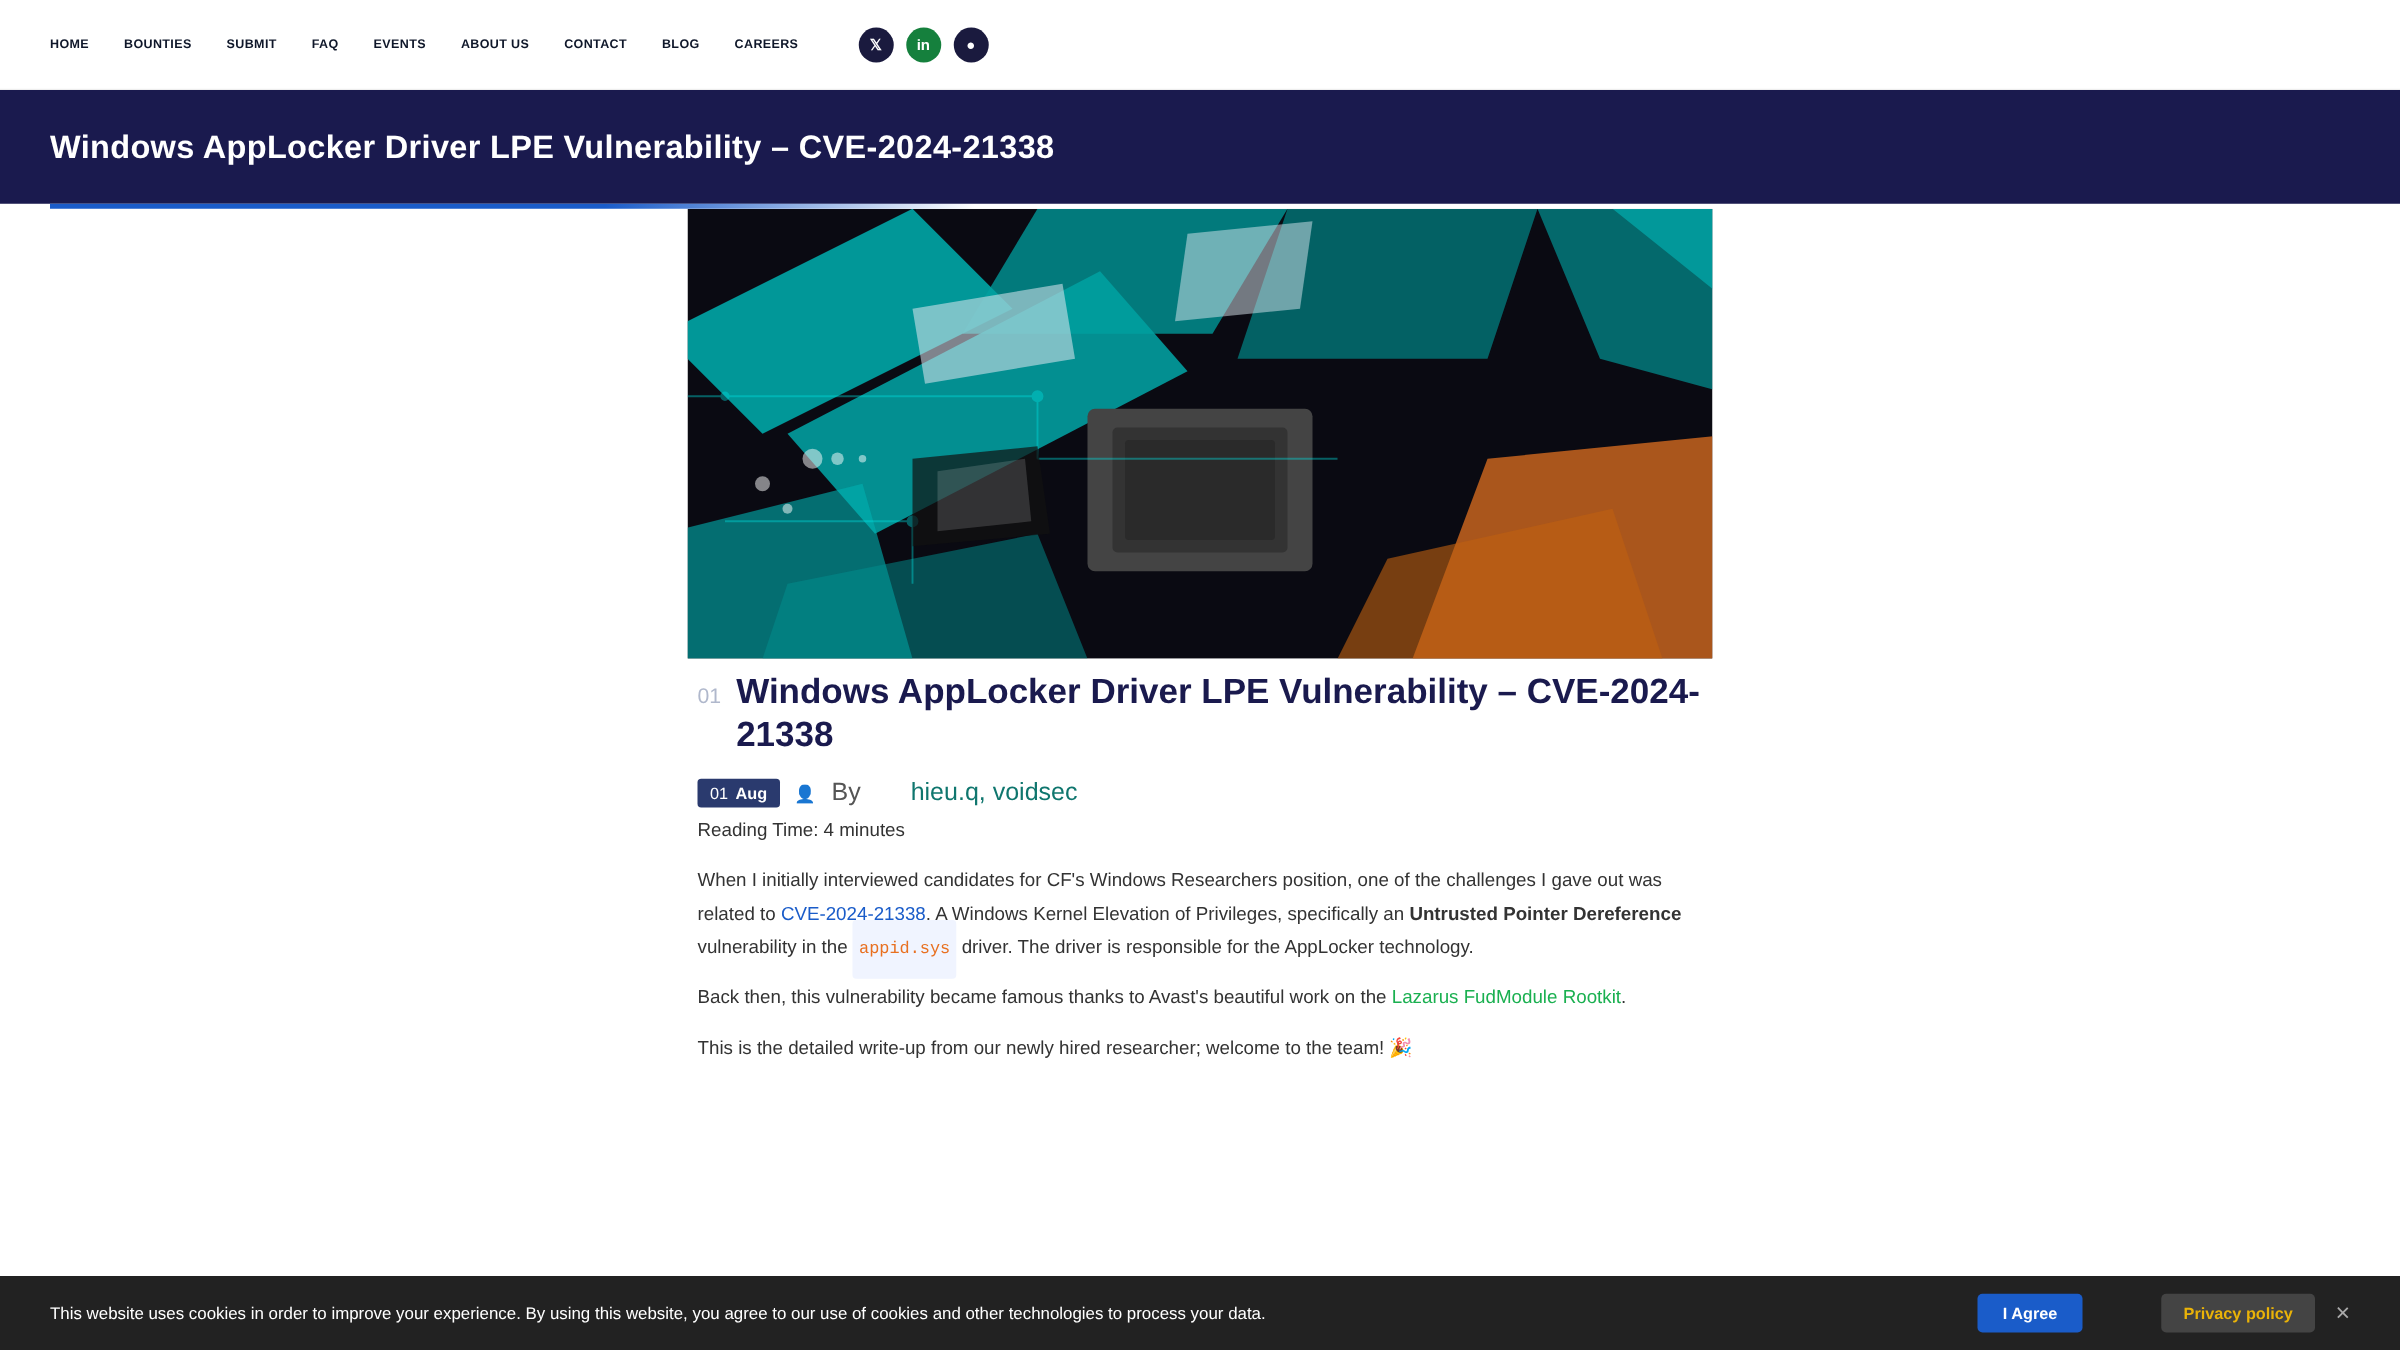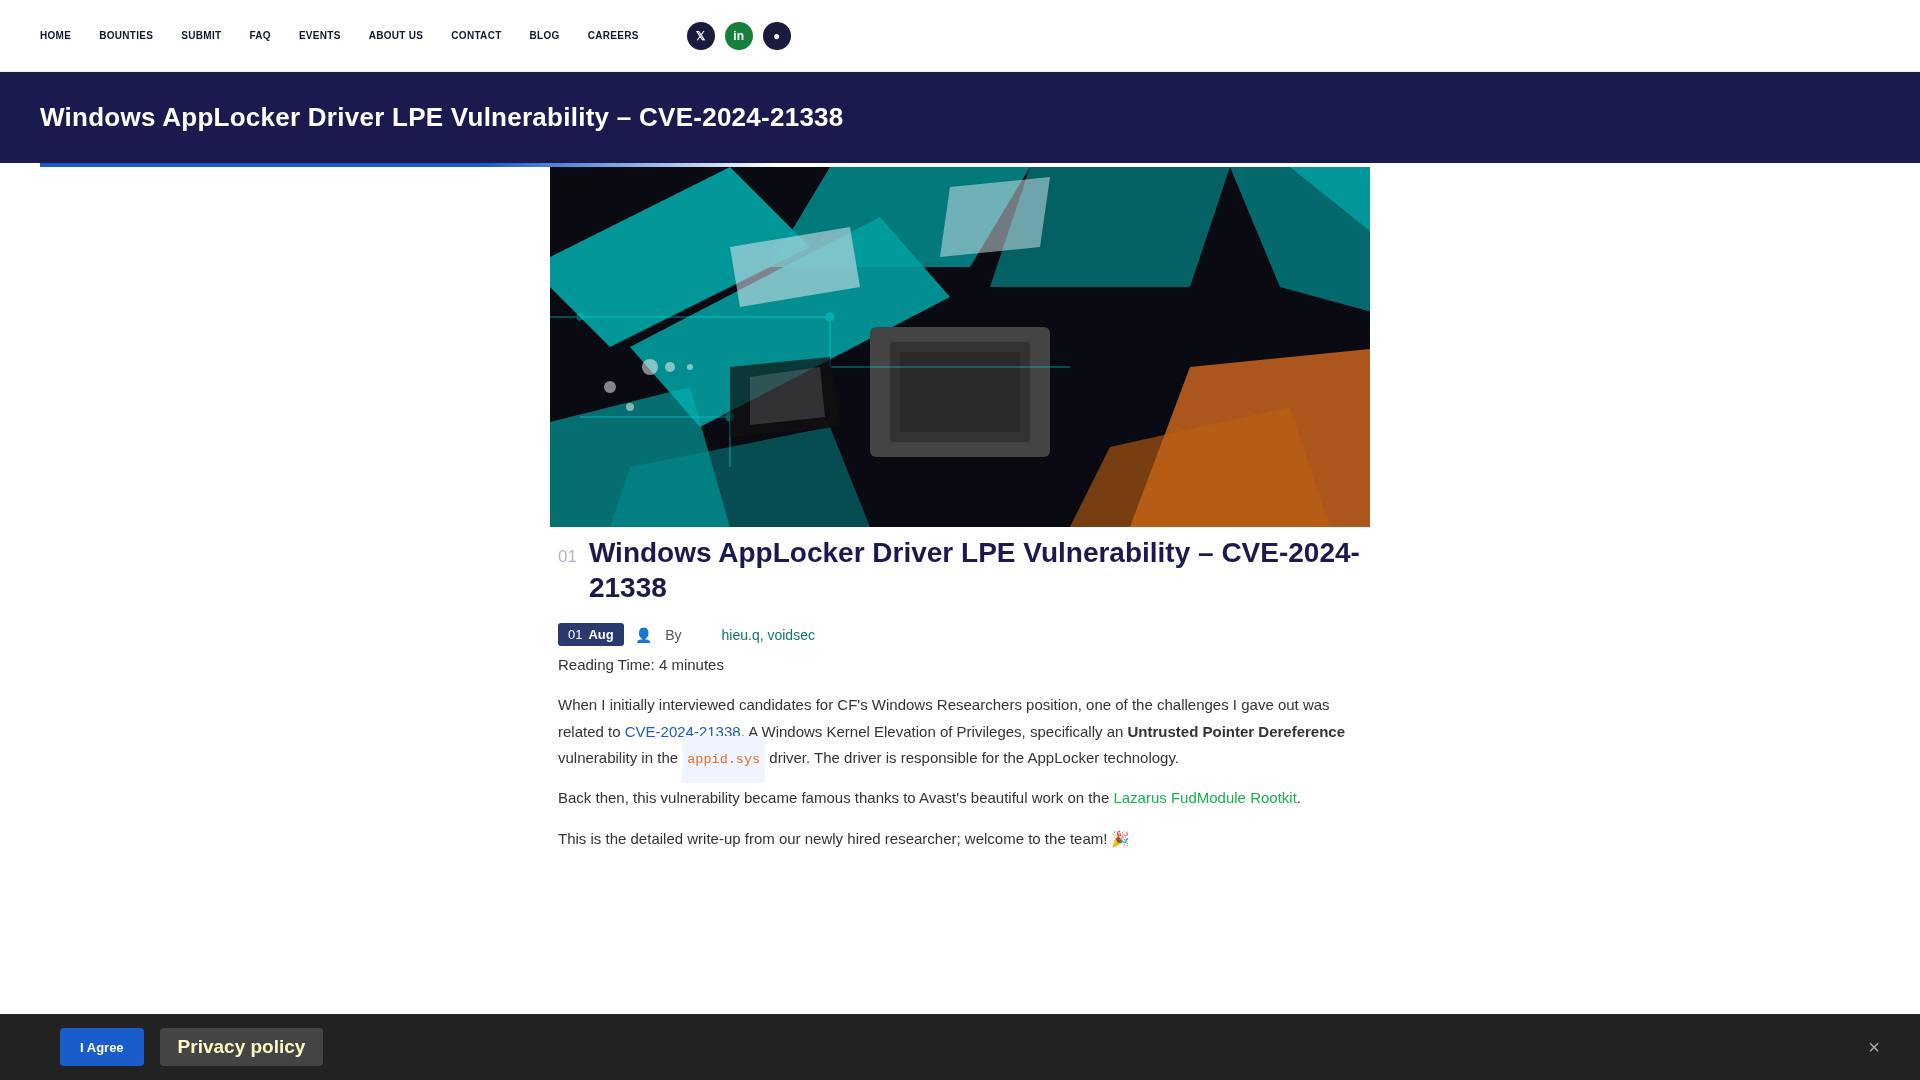--- a/index.html
+++ b/index.html
@@ -103,21 +103,21 @@
       display: flex;
       align-items: center;
       gap: 4px;
     }
     .date-badge .day { font-size: 13px; font-weight: 400; margin-right: 2px; }
     .author-line {
       display: flex;
       align-items: center;
       gap: 6px;
       color: #555;
-      font-size: 14px;
+      font-size: 20px;
     }
     .author-icon { color: #555; font-size: 14px; }
     .author-link { color: #0f766e; text-decoration: none; padding-left: 34px; }
 
     
     .article-number-title {
       display: flex;
       align-items: baseline;
       gap: 12px;
       margin: 8px 0 14px 0;
@@ -190,27 +190,28 @@
       color: #fff;
       border: none;
       padding: 8px 20px;
       border-radius: 4px;
       font-size: 13px;
       font-weight: 600;
       cursor: pointer;
     }
     .btn-policy {
       background: #444;
-      color: #fef9c3;
+      color: #eab308;
       border: none;
       padding: 8px 18px;
       border-radius: 4px;
-      font-size: 19px;
+      font-size: 13px;
       font-weight: 600;
       cursor: pointer;
+      margin-left: 47px;
     }
     .cookie-close {
       background: none;
       border: none;
       color: #aaa;
       font-size: 20px;
       cursor: pointer;
       margin-left: 16px;
       line-height: 1;
     }
@@ -336,18 +337,19 @@
 
     <p>
       <span>Back then, this vulnerability became famous thanks to Avast's beautiful work on the </span><a class="link-green" href="#">Lazarus FudModule Rootkit</a><span>.</span>
     </p>
 
     <p>This is the detailed write-up from our newly hired researcher; welcome to the team! 🎉</p>
   </div>
 </div>
 
 <div class="cookie-banner">
+  <span class="cookie-text">This website uses cookies in order to improve your experience. By using this website, you agree to our use of cookies and other technologies to process your data.</span>
   <div class="cookie-buttons">
     <button class="btn-agree">I Agree</button>
     <button class="btn-policy">Privacy policy</button>
   </div>
   <button class="cookie-close">×</button>
 </div>
 
 </body></html>

